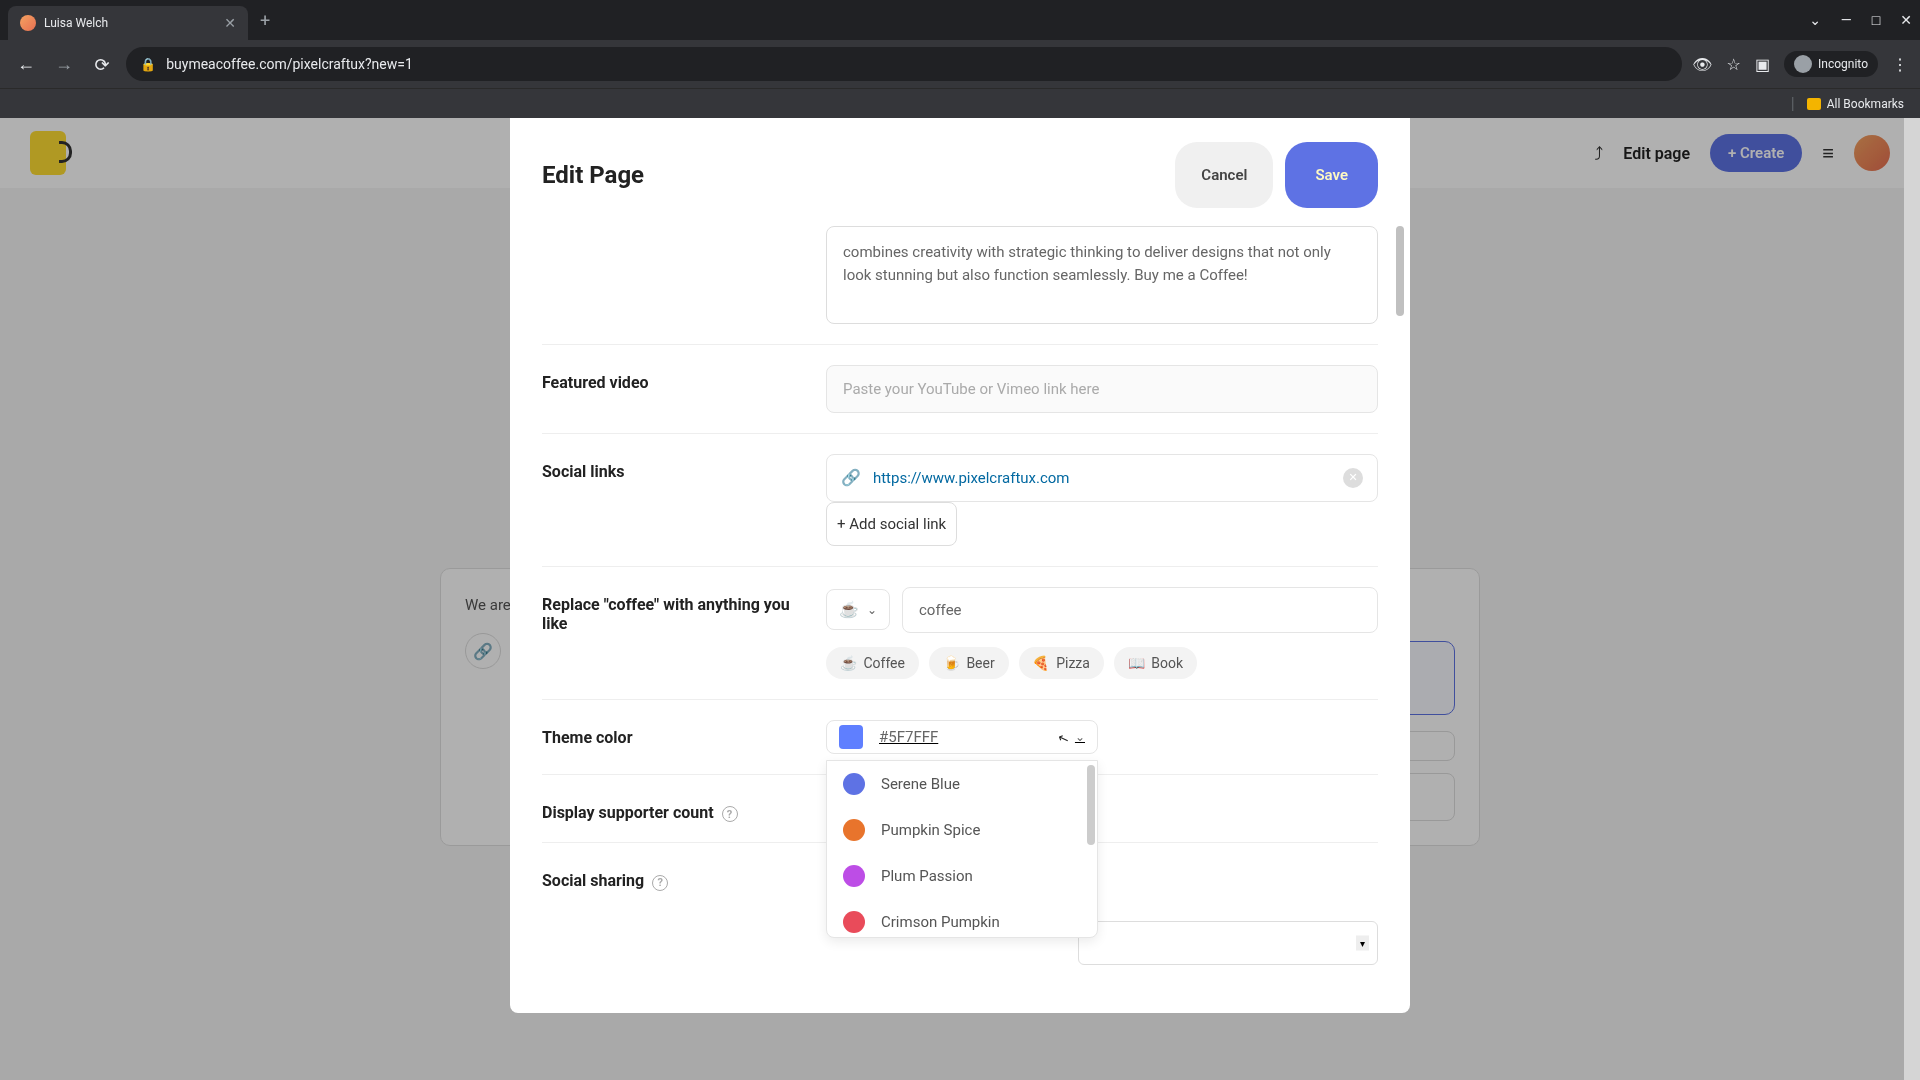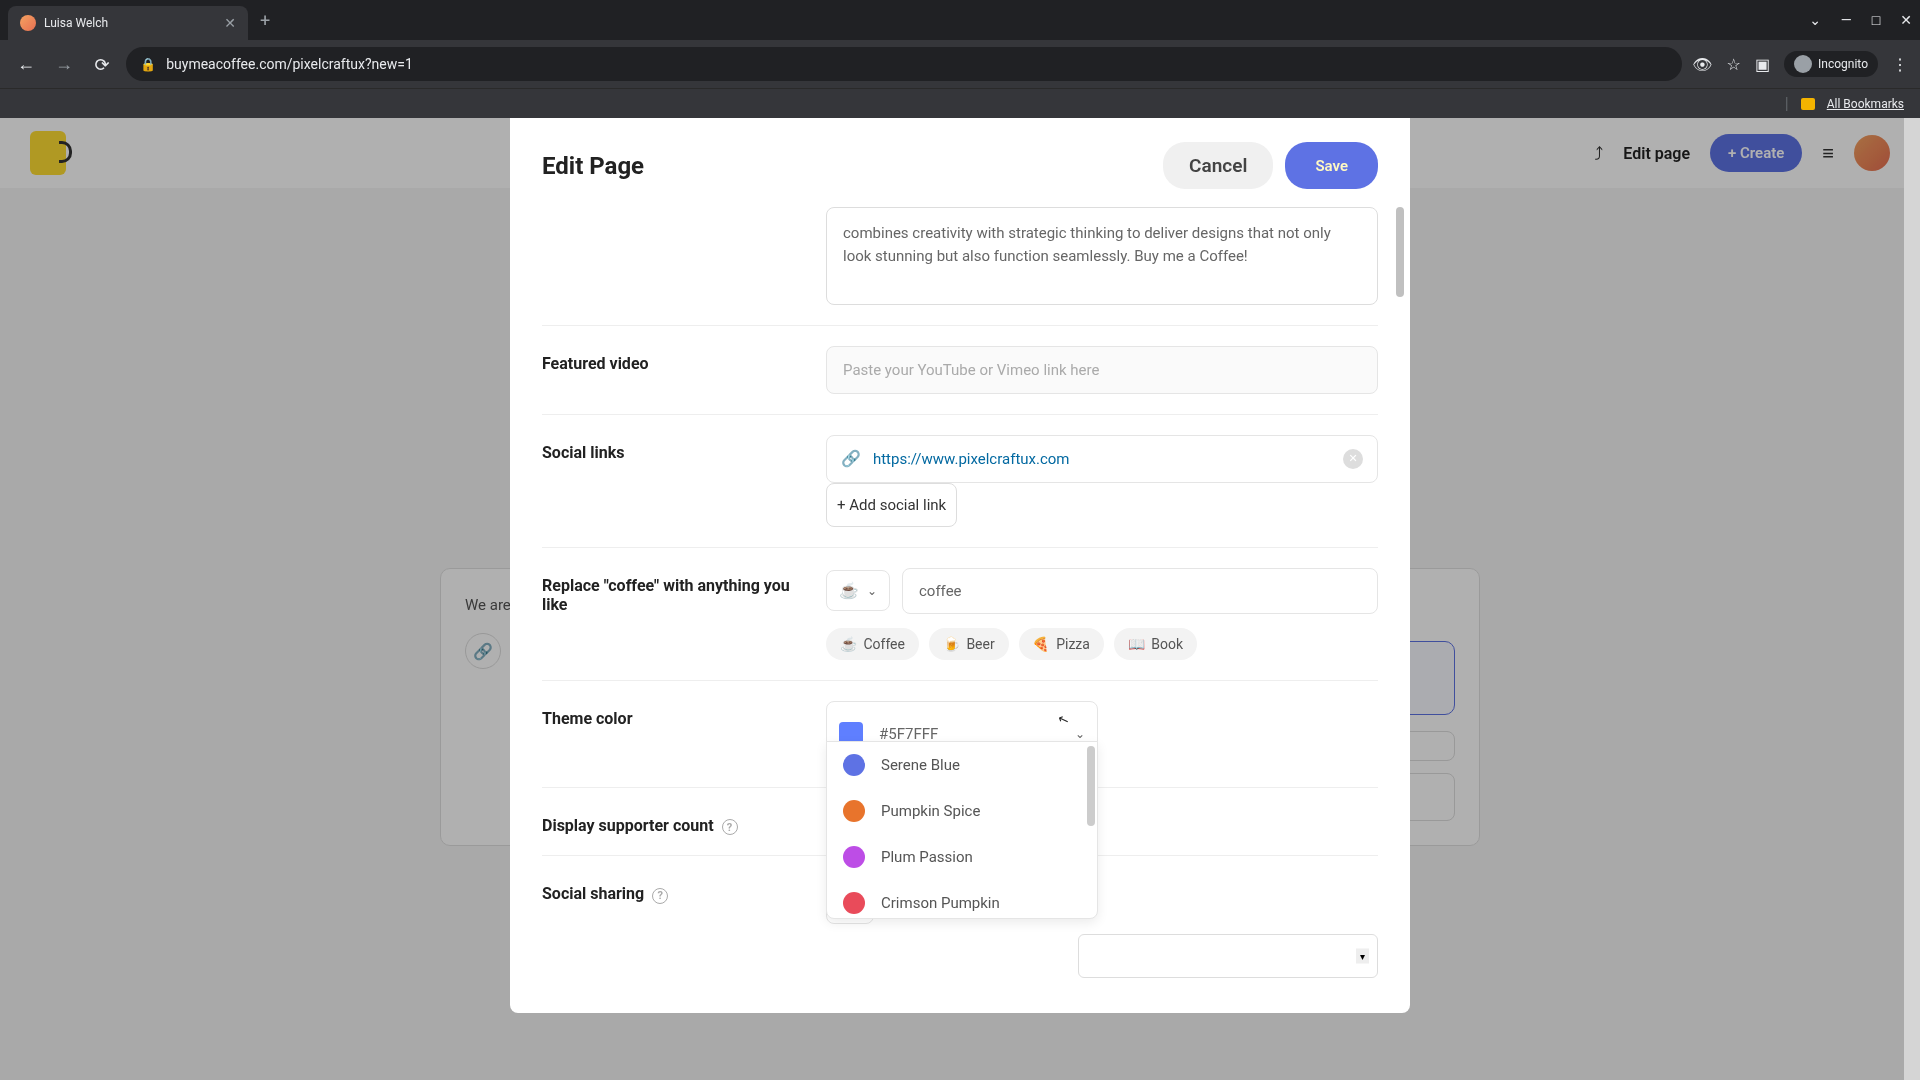--- a/index.html
+++ b/index.html
@@ -20,21 +20,21 @@
 .nav-btn { color: #9aa0a6; font-size: 18px; width: 28px; text-align: center; }
 .nav-btn.active { color: #e8eaed; }
 .url-bar { flex: 1; background: #202124; border-radius: 20px; height: 34px; display: flex; align-items: center; padding: 0 14px; gap: 10px; }
 .lock-icon { color: #9aa0a6; font-size: 13px; }
 .url-text { color: #e8eaed; font-size: 14px; }
 .toolbar-right { display: flex; align-items: center; gap: 14px; color: #e8eaed; }
 .incognito-badge { display: flex; align-items: center; gap: 6px; background: #202124; padding: 4px 10px; border-radius: 14px; font-size: 12px; }
 .incognito-icon { width: 18px; height: 18px; background: #9aa0a6; border-radius: 50%; }
 
 .bookmarks-bar { background: #35363a; height: 30px; display: flex; align-items: center; justify-content: flex-end; padding: 0 16px; border-top: 1px solid #2a2a2a; }
-.bookmarks-item { display: flex; align-items: center; gap: 12px; color: #e8eaed; font-size: 12px; text-decoration: underline; }
+.bookmarks-item { display: flex; align-items: center; gap: 6px; color: #e8eaed; font-size: 12px; }
 .bookmark-folder { width: 14px; height: 12px; background: #f4b400; border-radius: 2px; }
 
 
 .page-bg { position: absolute; top: 118px; left: 0; right: 0; bottom: 0; background: #f5f5f5; filter: brightness(0.75); }
 .page-header { height: 70px; background: white; display: flex; align-items: center; padding: 0 30px; gap: 16px; }
 .bmc-logo { width: 36px; height: 44px; background: #ffdd33; border-radius: 6px; position: relative; }
 .bmc-logo::after { content: ''; position: absolute; right: -6px; top: 10px; width: 10px; height: 16px; border: 3px solid #333; border-left: none; border-radius: 0 10px 10px 0; }
 .page-header-right { margin-left: auto; display: flex; align-items: center; gap: 20px; }
 .share-icn { color: #333; font-size: 18px; }
 .edit-pg-link { color: #222; font-weight: 600; font-size: 16px; }
@@ -59,21 +59,21 @@
 .bg-scrollbar { position: absolute; right: 0; top: 118px; width: 16px; bottom: 0; background: #e8e8e8; }
 
 
 .overlay { position: absolute; top: 118px; left: 0; right: 0; bottom: 0; background: rgba(0,0,0,0.08); display: flex; justify-content: center; }
 
 
 .modal { background: white; width: 900px; margin-top: 0; height: 895px; border-radius: 0 0 8px 8px; display: flex; flex-direction: column; position: relative; overflow: hidden; }
 .modal-header { display: flex; align-items: center; padding: 24px 32px 18px; }
 .modal-title { font-size: 24px; font-weight: 700; color: #222; }
 .modal-actions { margin-left: auto; display: flex; gap: 12px; }
-.btn-cancel { background: #f0f0f0; color: #444; font-weight: 600; border: none; padding: 12px 26px; border-radius: 22px; font-size: 19px; cursor: pointer; }
+.btn-cancel { background: #f0f0f0; color: #444; font-weight: 600; border: none; padding: 24px 26px; border-radius: 22px; font-size: 15px; cursor: pointer; }
 .btn-save { background: #5e72e4; color: #fef9c3; font-weight: 600; border: none; padding: 12px 30px; border-radius: 22px; font-size: 15px; cursor: pointer; }
 
 .modal-body { flex: 1; overflow: hidden; padding: 0 32px 24px; position: relative; }
 .modal-scrollbar { position: absolute; right: 4px; top: 0; width: 10px; height: 100%; }
 .modal-scroll-thumb { position: absolute; top: 0; width: 8px; height: 90px; background: #c0c0c0; border-radius: 4px; }
 
 .form-row { display: flex; padding: 20px 0; border-bottom: 1px solid #eee; gap: 24px; }
 .form-row.first { padding-top: 0; }
 .form-row.noborder { border-bottom: none; }
 .form-label { width: 260px; color: #222; font-size: 16px; font-weight: 700; padding-top: 8px; }
@@ -93,21 +93,21 @@
 .add-social { border: 1px solid #ddd; border-radius: 8px; padding: 12px 10px; font-size: 15px; font-weight: 400; color: #333; background: white; margin-top: 0; cursor: pointer; display: inline-block; }
 
 .replace-row { display: flex; gap: 12px; align-items: center; }
 .emoji-select { border: 1px solid #e5e5e5; border-radius: 8px; padding: 10px 12px; display: flex; align-items: center; gap: 8px; cursor: pointer; }
 .chev { color: #666; font-size: 12px; }
 .replace-input { flex: 1; border: 1px solid #e5e5e5; border-radius: 8px; padding: 13px 16px; font-size: 15px; color: #666; }
 
 .preset-chips { display: flex; gap: 10px; margin-top: 14px; }
 .chip { background: #f3f3f3; border-radius: 18px; padding: 8px 14px; font-size: 14px; color: #555; display: flex; align-items: center; gap: 6px; cursor: pointer; }
 
-.color-select { border: 1px solid #e5e5e5; border-radius: 8px; padding: 20px 12px; display: flex; align-items: center; gap: 16px; cursor: pointer; width: 272px; position: relative; }
+.color-select { border: 1px solid #e5e5e5; border-radius: 8px; padding: 4px 12px; display: flex; align-items: center; gap: 16px; cursor: pointer; width: 272px; position: relative; text-decoration: underline; }
 .color-swatch { width: 24px; height: 24px; border-radius: 4px; }
 .color-hex { flex: 1; color: #666; font-size: 15px; }
 .cursor-ptr { position: absolute; right: 28px; top: 10px; font-size: 13px; color: #222; transform: rotate(-20deg); }
 
 .color-dropdown { position: absolute; border: 1px solid #e5e5e5; border-radius: 0 0 8px 8px; background: white; width: 272px; box-shadow: 0 4px 12px rgba(0,0,0,0.08); z-index: 5; }
 .color-option { display: flex; align-items: center; gap: 16px; padding: 12px 16px; cursor: pointer; }
 .color-dot { width: 22px; height: 22px; border-radius: 50%; }
 .color-name { color: #555; font-size: 15px; }
 .dd-scrollbar { position: absolute; right: 2px; top: 4px; width: 8px; height: 80px; background: #ccc; border-radius: 4px; }
 

